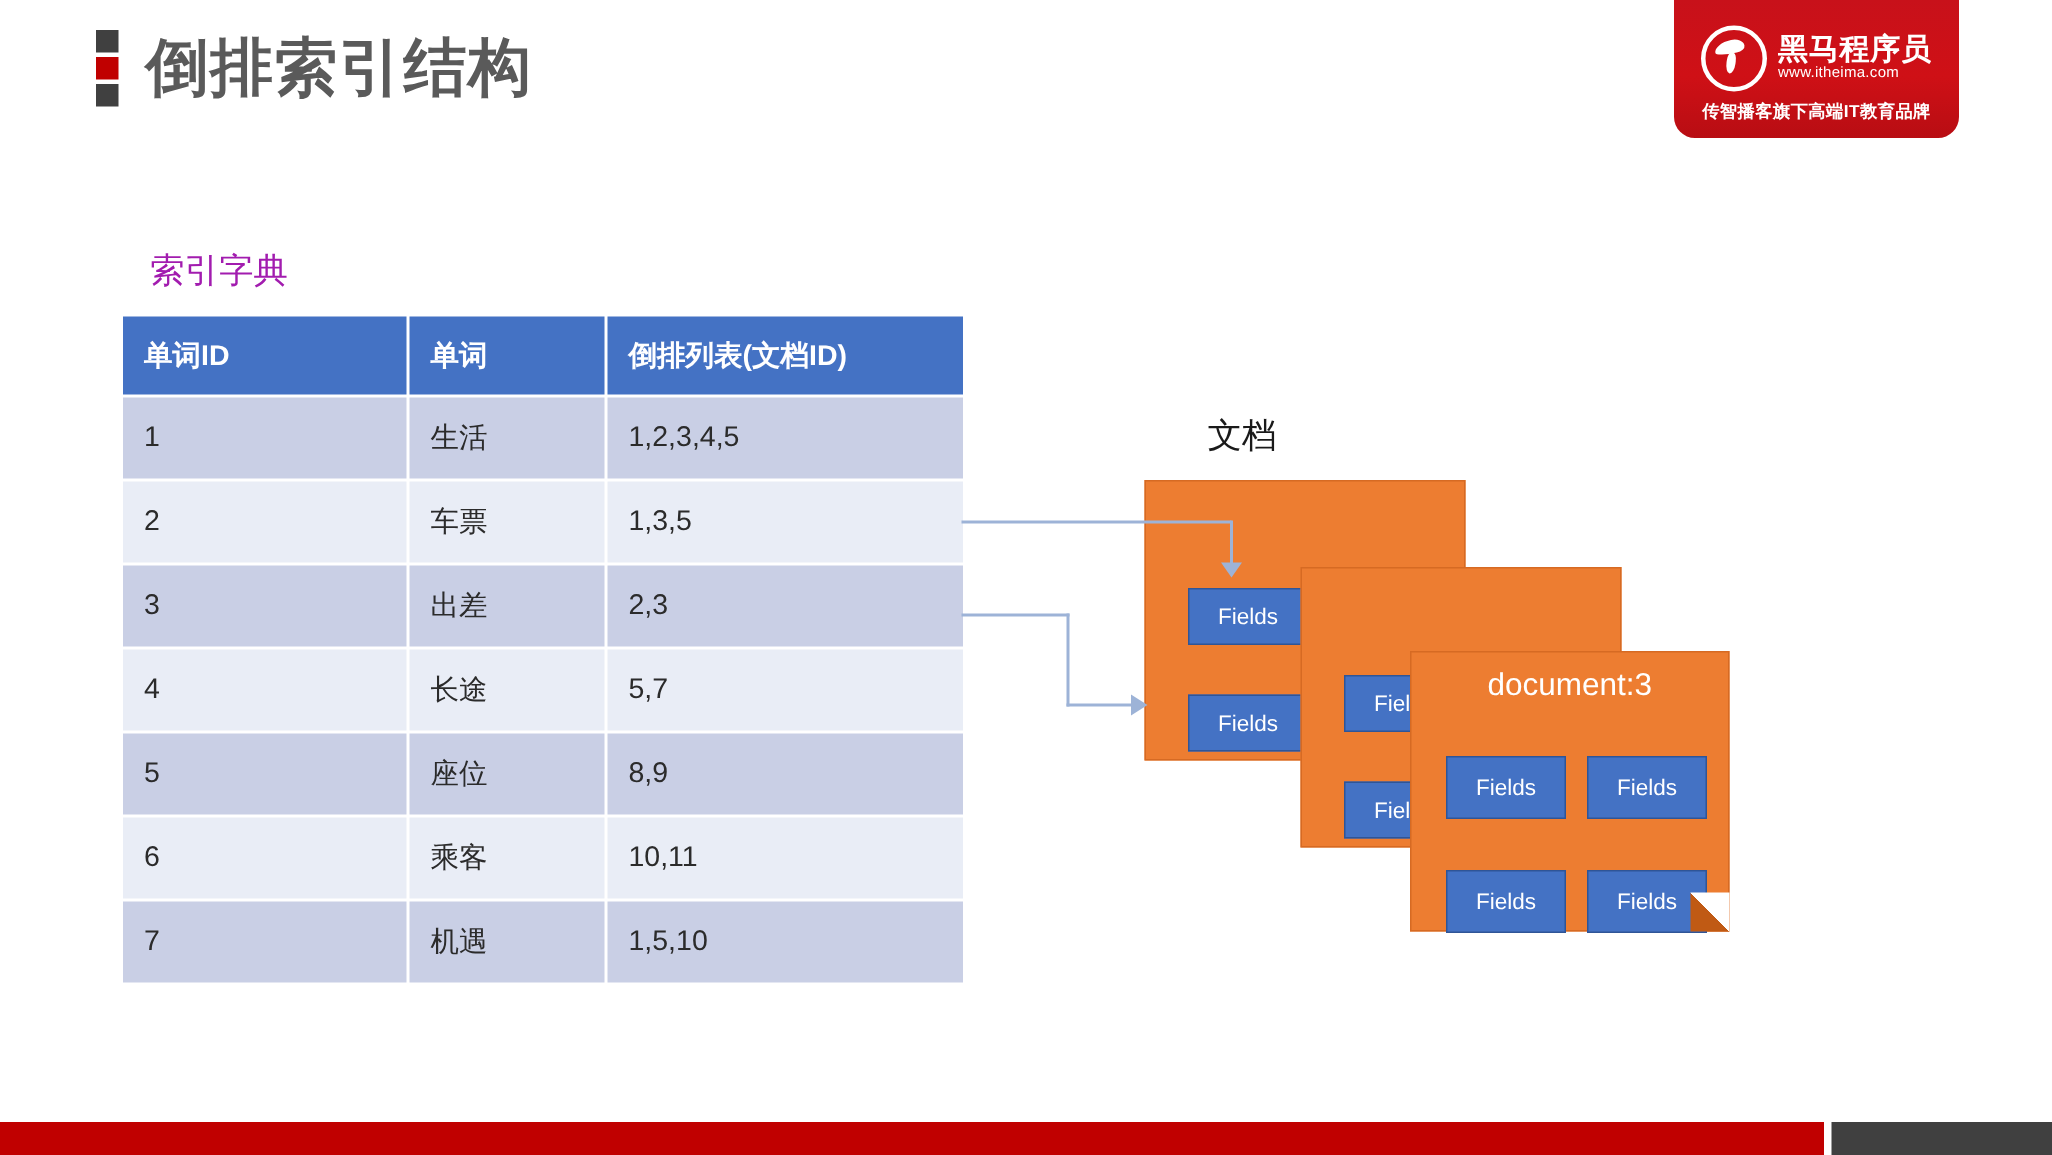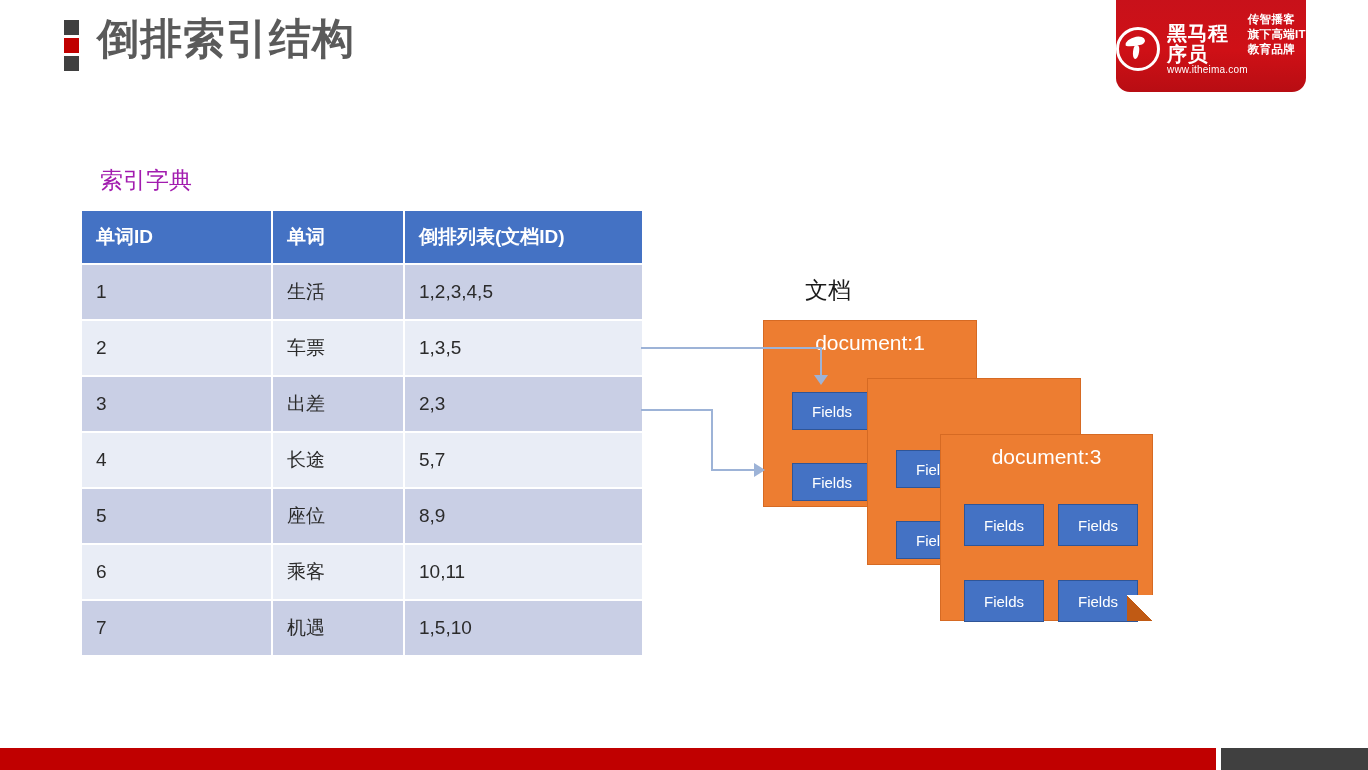--- a/index.html
+++ b/index.html
@@ -14,20 +14,21 @@
     overflow: hidden;
     position: relative;
   }
 
   
   #title-bar {
     position: absolute;
     left: 64px;
     top: 18px;
     display: flex;
+    align-items: center;
   }
   #bullet-marker {
     display: flex;
     flex-direction: column;
     justify-content: center;
     gap: 3px;
     margin-right: 18px;
     margin-top: 2px;
   }
   #bullet-marker span {
@@ -52,21 +53,22 @@
     position: absolute;
     right: 62px;
     top: 0;
     width: 190px;
     height: 92px;
     background: #cc0000;
     background: linear-gradient(180deg, #c8111a 0%, #cf1016 55%, #b80d13 100%);
     border-bottom-left-radius: 14px;
     border-bottom-right-radius: 14px;
     display: flex;
-    flex-direction: row;
+    flex-direction: column;
+    align-items: center;
     justify-content: center;
     box-sizing: border-box;
     padding-top: 6px;
   }
   #logo-top-row {
     display: flex;
     align-items: center;
     gap: 7px;
   }
   #logo-mark {
@@ -359,21 +361,20 @@
 <div id="conn-1-arrow"></div>
 
 <div class="connector" id="conn-2-h1"></div>
 <div class="connector" id="conn-2-v"></div>
 <div class="connector" id="conn-2-h2"></div>
 <div id="conn-2-arrow"></div>
 
 <div id="doc-section-label">文档</div>
 
 <div class="doc-card" id="doc-card-1">
-  <div class="doc-title">document:1</div>
   <div class="doc-fields">
     <div class="fields-box">Fields</div>
     <div class="fields-box">Fields</div>
   </div>
 </div>
 
 <div class="doc-card" id="doc-card-2">
   <div class="doc-fields">
     <div class="fields-box">Fields</div>
     <div class="fields-box">Fields</div>

